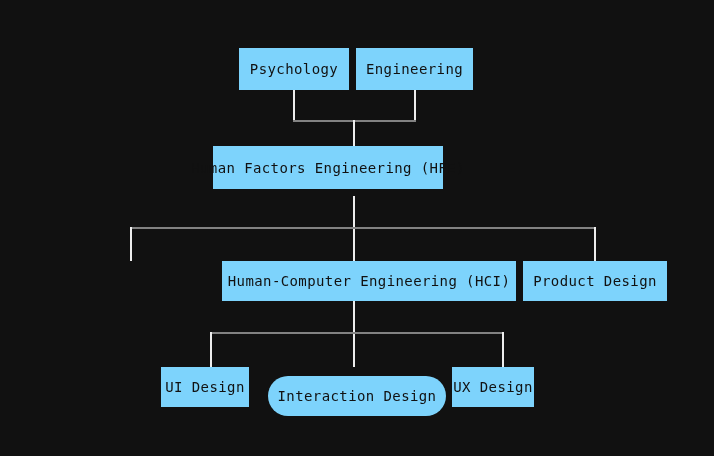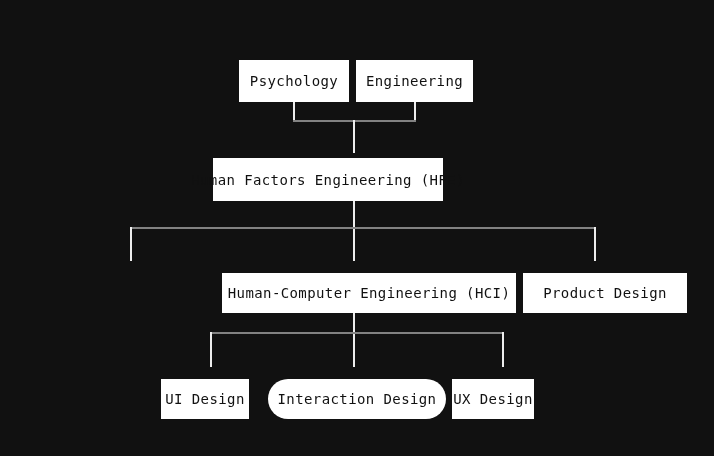--- a/index.html
+++ b/index.html
@@ -7,43 +7,42 @@
   .canvas {
     position: relative;
     width: 714px;
     height: 456px;
     background: #111111;
     overflow: hidden;
     font-family: "DejaVu Sans Mono", "Liberation Mono", monospace;
   }
   .node {
     position: absolute;
-    background: #ffffff;
+    background: #7dd3fc;
     color: #111111;
     font-size: 14px;
     letter-spacing: 0.4px;
     display: flex;
     align-items: center;
     justify-content: center;
     white-space: nowrap;
-    margin-top: 12px;
   }
   .edge { position: absolute; }
   .edge.v { width: 2px; background: #ededed; }
   .edge.h { height: 2px; background: #828282; }
 
   
   #n-psychology   { left: 239px; top: 48px;  width: 110px; height: 42px; }
   #n-engineering  { left: 356px; top: 48px;  width: 117px; height: 42px; }
   #n-hfe          { left: 213px; top: 146px; width: 230px; height: 43px; }
   #n-industrial   { left: 47px;  top: 261px; width: 167px; height: 40px; }
   #n-hci          { left: 222px; top: 261px; width: 294px; height: 40px; }
-  #n-product      { left: 523px; top: 261px; width: 164px; height: 40px; text-align: center; }
+  #n-product      { left: 523px; top: 261px; width: 144px; height: 40px; text-align: center; }
   #n-ui           { left: 161px; top: 367px; width: 88px; height: 40px; }
-  #n-interaction  { left: 268px; top: 367px; width: 178px; height: 40px; border-radius: 20px; }
+  #n-interaction  { left: 268px; top: 376px; width: 178px; height: 40px; border-radius: 20px; }
   #n-ux           { left: 452px; top: 367px; width: 82px; height: 40px; }
 
   
   #e-psych-down     { left: 293px; top: 90px;  height: 32px; }
   #e-eng-down       { left: 414px; top: 90px;  height: 32px; }
   #e-top-join       { left: 293px; top: 120px; width: 123px; }
   #e-join-hfe       { left: 353px; top: 120px; height: 33px; }
   #e-hfe-down       { left: 353px; top: 196px; height: 65px; }
   #e-mid-spread     { left: 130px; top: 227px; width: 466px; }
   #e-to-industrial  { left: 130px; top: 227px; height: 34px; }

